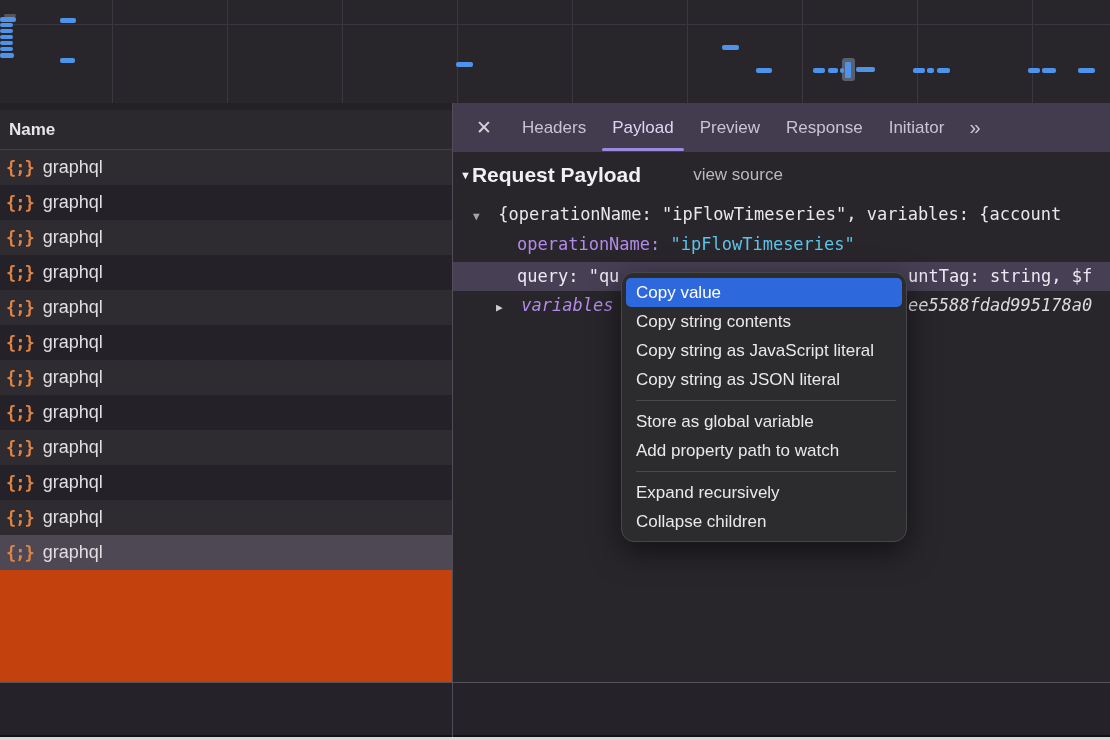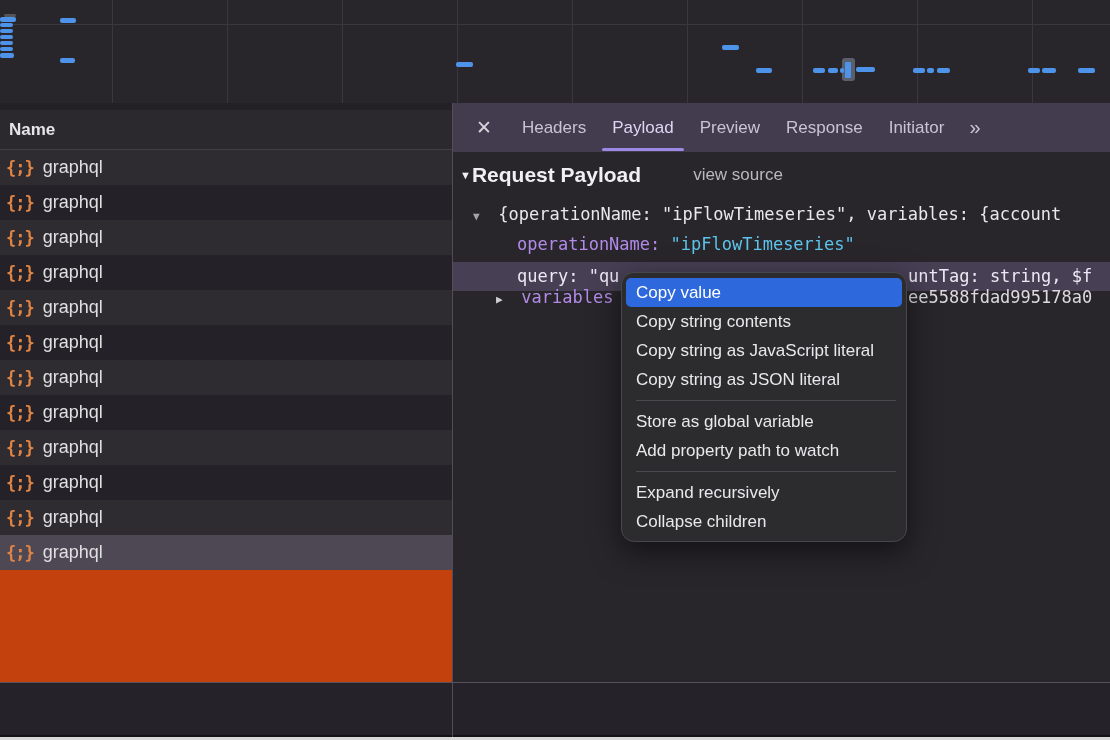--- a/index.html
+++ b/index.html
@@ -47,21 +47,21 @@
   .view-source { color:#bab7bf; font-size:17px; margin-left:52px; }
 
   .t-row { position:absolute; left:0; width:657px; height:29px; line-height:29px; white-space:nowrap;
            overflow:hidden; font-family:"DejaVu Sans Mono", monospace; font-size:17px; box-sizing:border-box; }
   .t-tri { display:inline-block; font-size:11px; color:#a6a3ab; width:15px; }
   .root-row { top:97px; padding-left:20px; color:#e9e7ec; }
   .op-row   { top:127px; padding-left:64px; }
   .key   { color:#b28ae8; }
   .str   { color:#5cc3ea; }
   .query-row { top:159px; background:#473f54; color:#ece8f4; padding-left:64px; }
-  .vars-row  { top:180px; padding-left:43px; }
+  .vars-row  { top:188px; padding-left:43px;font-style:italic; }
   .frag-right { position:absolute; left:455px; top:0; }
   .vars-row .frag-right { color:#dcdade; }
 
   
   .footer-line { position:absolute; left:0; top:682px; width:1110px; height:1px; background:#55525a; }
   .footer { position:absolute; left:0; top:683px; width:1110px; height:52px; background:#252329; }
   .bottom-dark { position:absolute; left:0; top:735px; width:1110px; height:2px; background:#131216; }
   .bottom-edge { position:absolute; left:0; top:737px; width:1110px; height:3px; background:#d8d8d8; }
 
   

